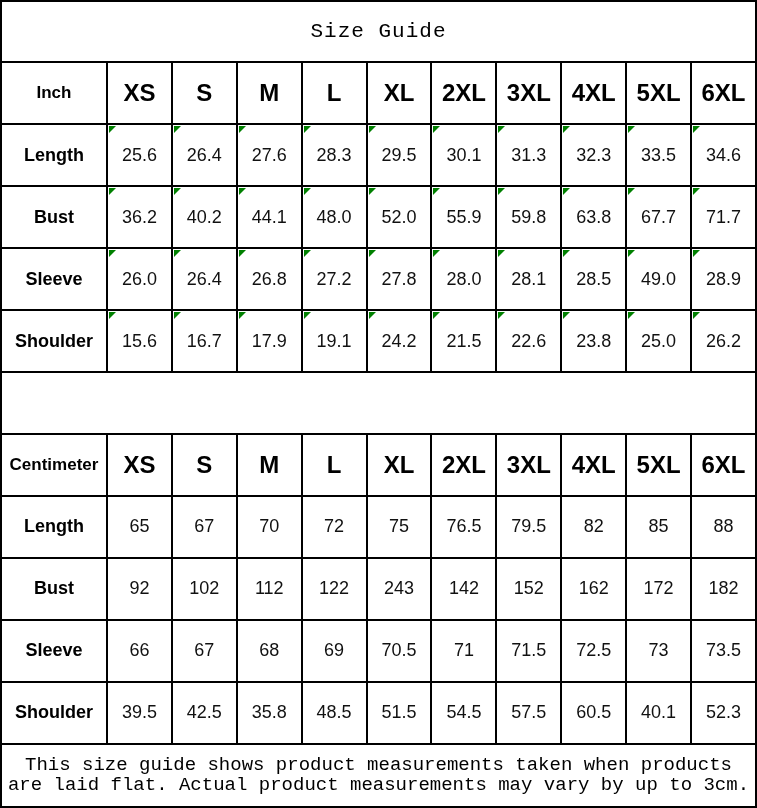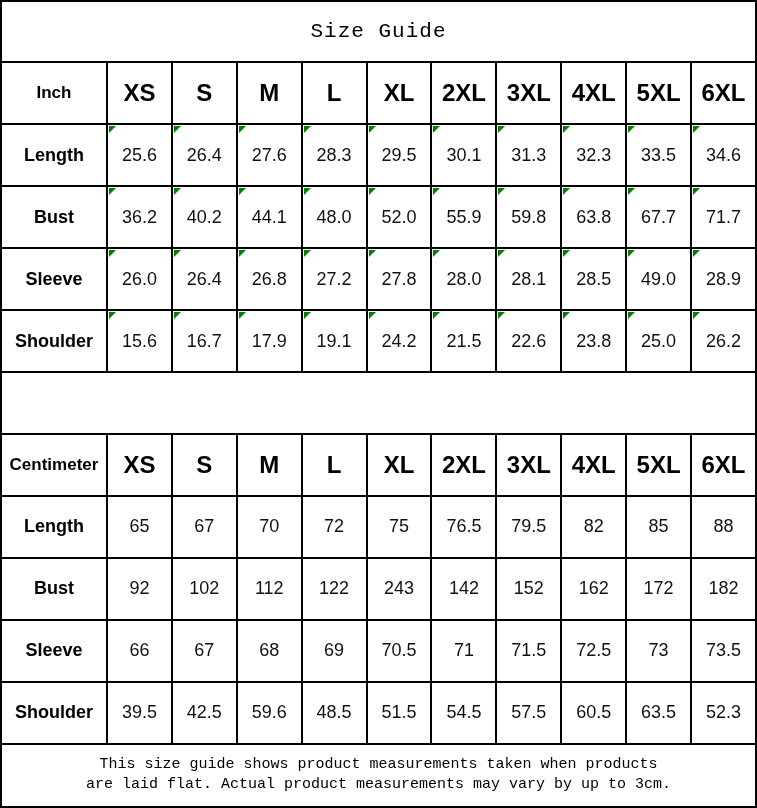--- a/index.html
+++ b/index.html
@@ -35,21 +35,21 @@
   .marked::before {
     content: ""; position: absolute; top: 1px; left: 1px;
     width: 0; height: 0;
     border-top: 7px solid #008000;
     border-right: 7px solid transparent;
   }
   .gap-cell { height: 59px; }
   .footer-cell {
     height: 61px;
     font-family: "Liberation Mono", monospace;
-    font-size: 15px; line-height: 20px; font-weight: normal; margin-left: 48px;
+    font-size: 19px; line-height: 20px; font-weight: normal; margin-left: 48px;
   }
 </style>
 </head>
 <body>
 
 <div class="page">
   <table class="size-guide">
     <colgroup>
       <col style="width:106px">
       <col>
@@ -194,27 +194,27 @@
           <td class="val-cell">71</td>
           <td class="val-cell">71.5</td>
           <td class="val-cell">72.5</td>
           <td class="val-cell">73</td>
           <td class="val-cell">73.5</td>
         </tr>
         <tr class="grid-row">
           <td class="label-cell">Shoulder</td>
           <td class="val-cell">39.5</td>
           <td class="val-cell">42.5</td>
-          <td class="val-cell">59.6</td>
+          <td class="val-cell">35.8</td>
           <td class="val-cell">48.5</td>
           <td class="val-cell">51.5</td>
           <td class="val-cell">54.5</td>
           <td class="val-cell">57.5</td>
           <td class="val-cell">60.5</td>
-          <td class="val-cell">63.5</td>
+          <td class="val-cell">40.1</td>
           <td class="val-cell">52.3</td>
         </tr>
       </tbody>
 
     <tbody>
       <tr>
         <td colspan="11" class="footer-cell">
           <div>This size guide shows product measurements taken when products</div>
           <div>are laid flat. Actual product measurements may vary by up to 3cm.</div>
         </td>

